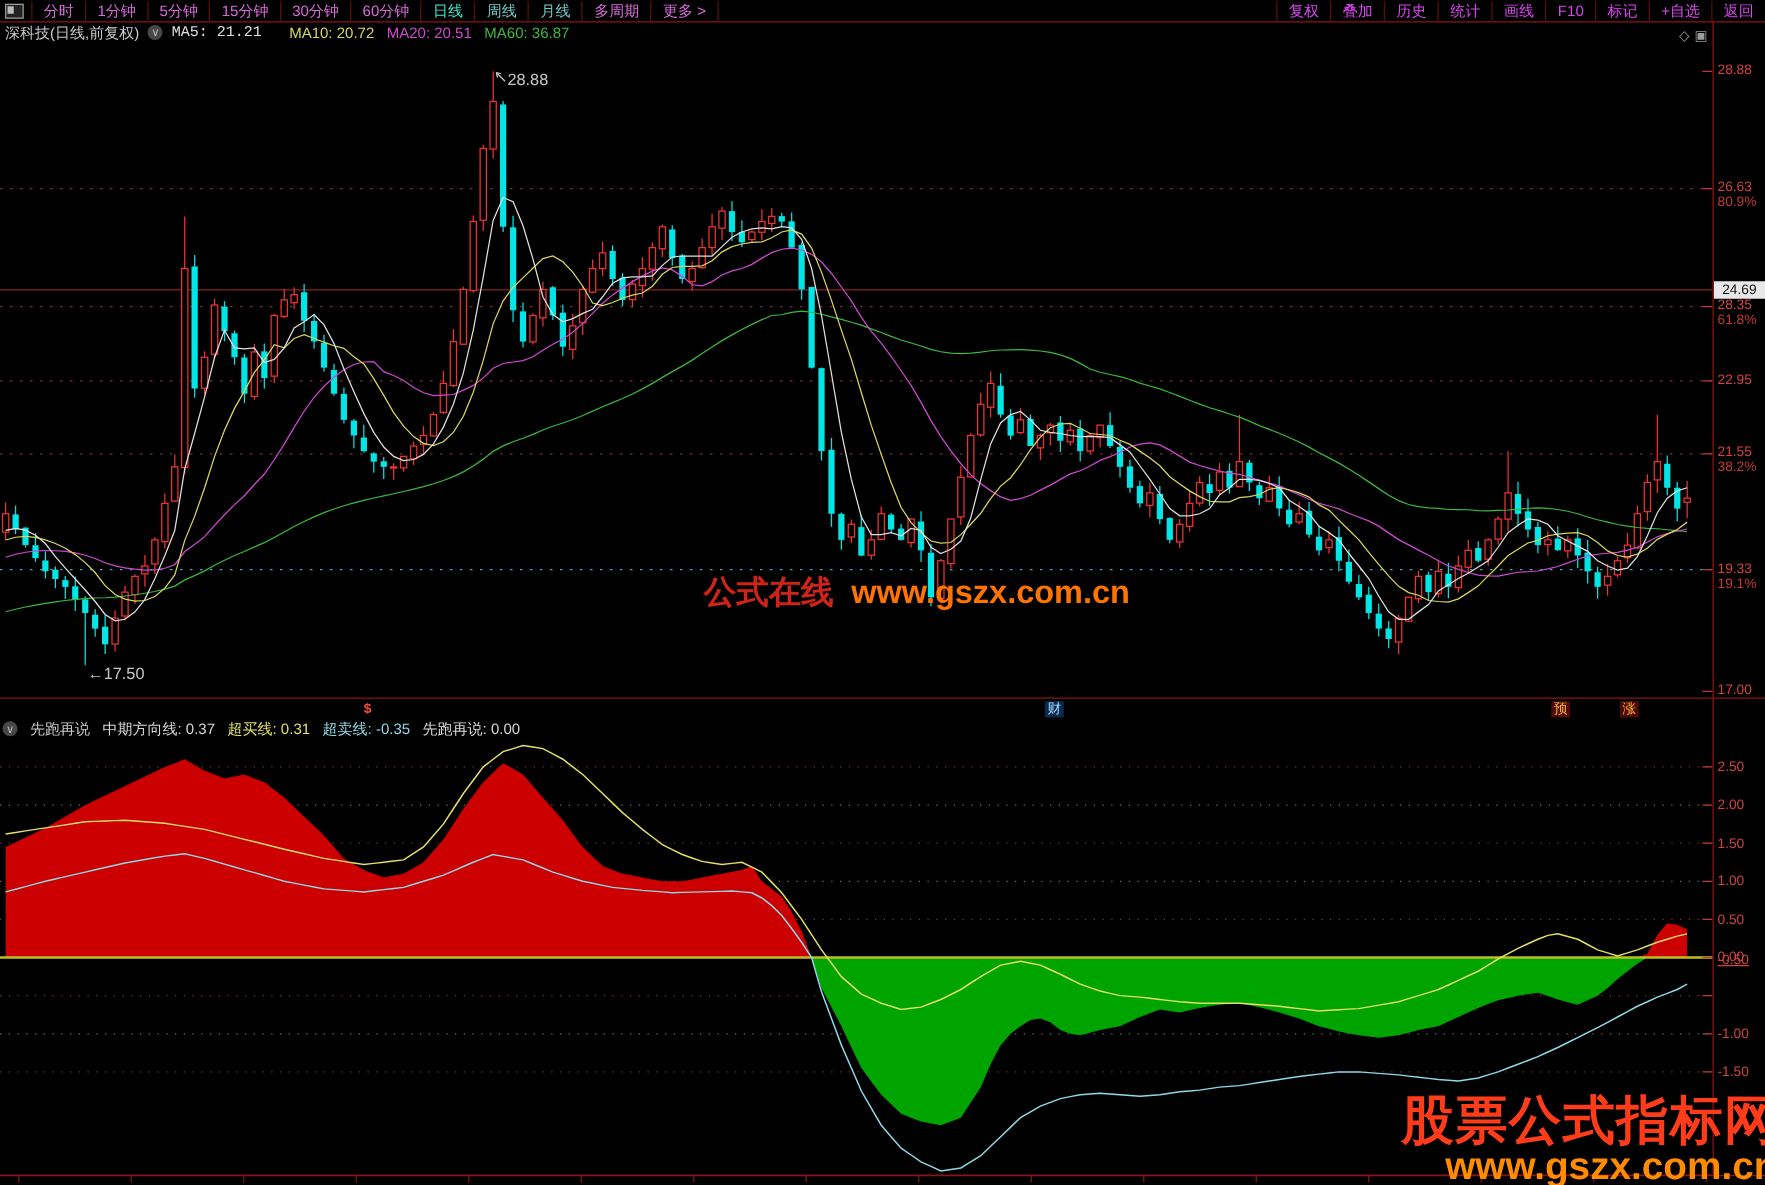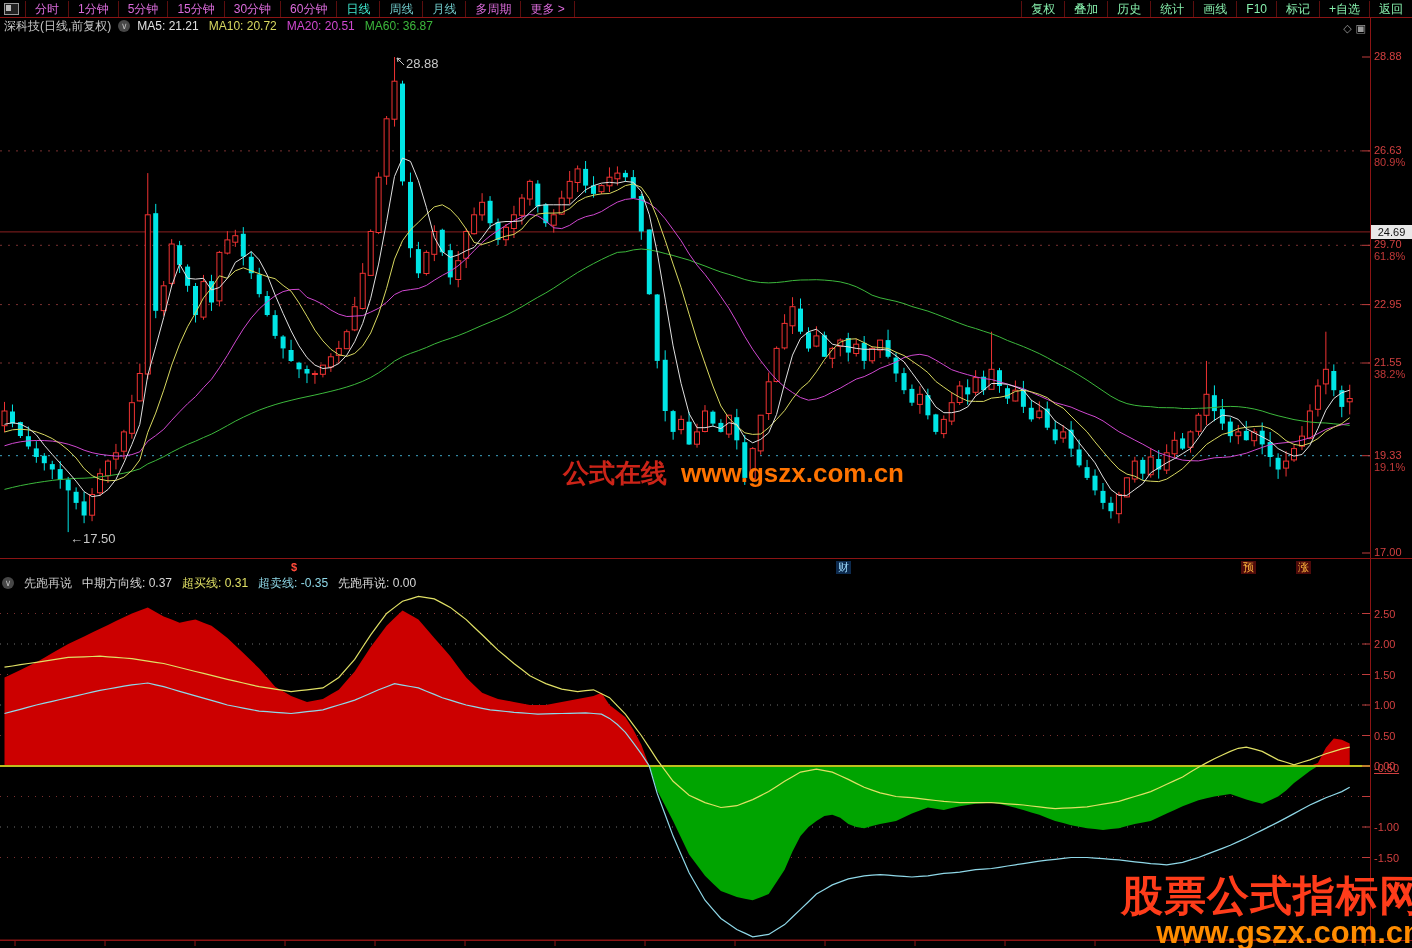--- a/index.html
+++ b/index.html
@@ -5,21 +5,21 @@
   html,body{margin:0;padding:0;background:#000;width:1412px;height:948px;overflow:hidden;
     font-family:"Liberation Sans","DejaVu Sans",sans-serif;}
   #app{position:relative;width:1412px;height:948px;background:#000;}
   
   #menubar{position:absolute;left:0;top:0;width:1412px;height:17px;border-bottom:1px solid #8b1414;
     display:flex;align-items:center;font-size:12px;}
   .win-ico{width:13px;height:10px;border:1px solid #9a9a9a;margin:0 6px 0 4px;position:relative;background:#222;}
   .win-ico:before{content:"";position:absolute;left:1px;top:1px;width:5px;height:6px;background:#bbb;}
   .mi{padding:0 9px;border-right:1px solid #5c0e0e;white-space:nowrap;cursor:default;line-height:16px;}
   #menu-right{position:absolute;right:0;top:0;display:flex;height:17px;align-items:center;font-size:12px;}
-  #menu-right .mi{border-left:1px solid #5c0e0e;border-right:none;color:#86efac;}
+  #menu-right .mi{border-left:1px solid #5c0e0e;border-right:none;color:#d946ef;}
   
   #row2{position:absolute;left:4px;top:19px;height:14px;font-size:12px;display:flex;align-items:center;white-space:nowrap;}
   #row3{position:absolute;left:4px;top:34px;height:15px;font-size:12px;display:flex;align-items:center;white-space:nowrap;}
   #row2 span,#row3 span{margin-right:7px;}
   .circ{display:inline-block;width:12px;height:12px;border-radius:50%;background:#474747;color:#bdbdbd;
     font-size:9px;line-height:12px;text-align:center;margin-right:6px;}
   
   #main-svg-box{position:absolute;left:0;top:50px;width:1370px;height:508px;}
   #ind-svg-box{position:absolute;left:0;top:592px;width:1370px;height:356px;}
   #vaxis-line{position:absolute;left:1370px;top:17px;width:1px;height:923px;background:#8b1414;}
@@ -78,21 +78,21 @@
         <span class="mi">+自选</span>
         <span class="mi">返回</span>
       </div>
   </div>
   <div id="winctl"><span>◇</span><span>▣</span></div>
 
   <div id="row2">
     <span style="color:#c8c8c8">深科技(日线,前复权)</span>
     <span class="circ">∨</span>
     <span id="ma-items" style="display:flex">
-        <span style="color: rgb(224, 224, 224); margin-right: 10px;">MA5: 21.21</span>
+        <span style="color: rgb(224, 224, 224); margin-right: 22px; font-family: Liberation Mono, monospace;">MA5: 21.21</span>
         <span style="color: rgb(216, 216, 96); margin-right: 10px;">MA10: 20.72</span>
         <span style="color: rgb(208, 72, 208); margin-right: 10px;">MA20: 20.51</span>
         <span style="color: rgb(60, 184, 60); margin-right: 10px;">MA60: 36.87</span>
       </span>
   </div>
 
   <div id="main-svg-box"><svg width="1370" height="508" xmlns="http://www.w3.org/2000/svg">
         <line x1="0" y1="100.9" x2="1370" y2="100.9" stroke="#7a3030" stroke-width="1" stroke-dasharray="2 6"></line>
         <line x1="0" y1="195.3" x2="1370" y2="195.3" stroke="#7a3030" stroke-width="1" stroke-dasharray="2 6"></line>
         <line x1="0" y1="254.6" x2="1370" y2="254.6" stroke="#7a3030" stroke-width="1" stroke-dasharray="2 6"></line>
@@ -460,21 +460,21 @@
   </div>
   <div id="main-ylabels">
       <div class="ylab" style="top: 50px;">
         <div>28.88</div>
       </div>
       <div class="ylab" style="top: 143.939px;">
         <div>26.63</div>
         <div class="pct">80.9%</div>
       </div>
       <div class="ylab" style="top: 238.296px;">
-        <div>29.70</div>
+        <div>28.35</div>
         <div class="pct">61.8%</div>
       </div>
       <div class="ylab" style="top: 297.582px;">
         <div>22.95</div>
       </div>
       <div class="ylab" style="top: 356.034px;">
         <div>21.55</div>
         <div class="pct">38.2%</div>
       </div>
       <div class="ylab" style="top: 448.721px;">

